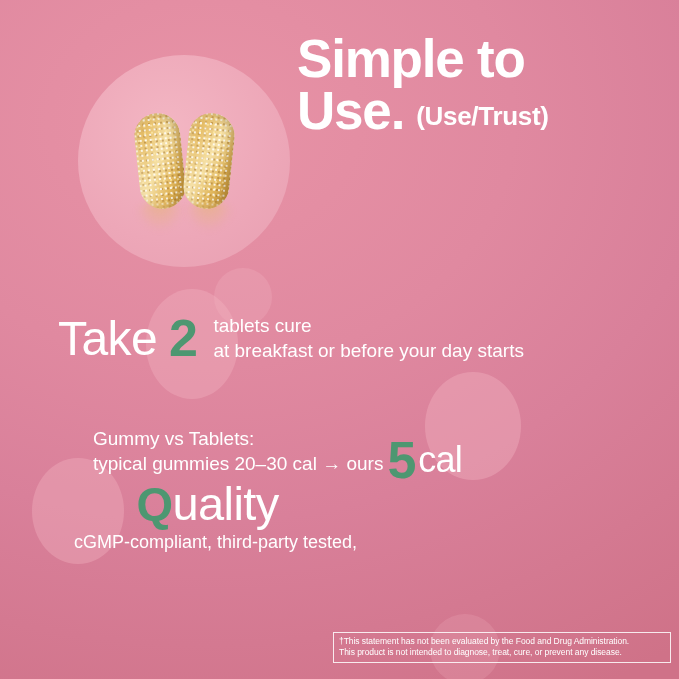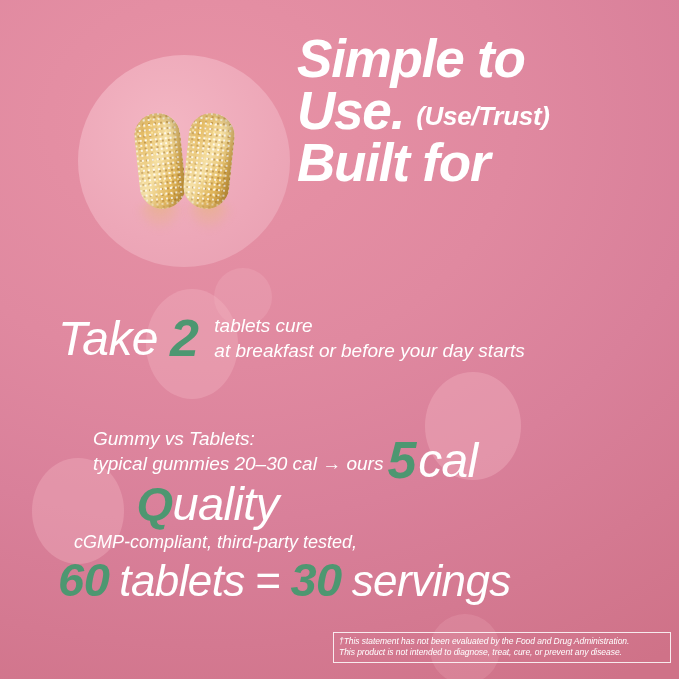--- a/index.html
+++ b/index.html
@@ -11,21 +11,20 @@
     font-family: "Liberation Sans", sans-serif;
   }
 
   .poster {
     position: relative;
     width: 679px;
     height: 679px;
     overflow: hidden;
     background:
       radial-gradient(ellipse 120% 95% at 30% 18%, #e893a6 0%, #e089a0 38%, #d9809a 62%, #cf7288 100%);
-    font-style: italic;
   }
 
   
   .blob {
     position: absolute;
     border-radius: 50%;
     background: #f2b2c0;
     opacity: .45;
     filter: blur(0.5px);
     pointer-events: none;
@@ -157,21 +156,21 @@
     color: #4d9771;
     font-size: 52px;
     font-weight: 700;
     padding-left: 4px;
     position: relative;
     top: 9px;
     letter-spacing: -1px;
   }
   .cal-unit {
     color: #ffffff;
-    font-size: 48px;
+    font-size: 36px;
     font-weight: 400;
     padding-left: 3px;
     position: relative;
     top: 9px;
     letter-spacing: -0.8px;
   }
 
   .row-quality { left: 58px; top: 476px; align-items: center; flex-direction: column; }
   .quality-word {
     font-size: 47px;
@@ -248,21 +247,20 @@
     </div>
     <div class="pill-wrap">
       <div class="pill right"></div>
       <div class="pill-shadow"></div>
     </div>
   </div>
 
   <div class="headline">
     <span class="line">Simple to</span>
     <span class="line"><span>Use.</span><span class="note">(Use/Trust)</span></span>
-    <span class="line">Built for</span>
   </div>
 
   <div class="row row-take">
     <div class="take-word">Take</div>
     <div class="take-num">2</div>
     <div class="take-sub">
       <span>tablets cure</span>
       <span>at breakfast or before your day starts</span>
     </div>
   </div>
@@ -276,26 +274,19 @@
     <div class="cal-unit">cal</div>
   </div>
 
   <div class="row row-quality">
     <div class="quality-word"><span class="q">Q</span><span>uality</span></div>
     <div class="quality-sub">
       <span>cGMP-compliant, third-party tested,</span>
     </div>
   </div>
 
-  <div class="row row-count">
-    <div class="count-num">60</div>
-    <div class="count-word">tablets</div>
-    <div class="count-eq">=</div>
-    <div class="count-num">30</div>
-    <div class="count-word">servings</div>
-  </div>
 
   <div class="disclaimer">
     <span>†This statement has not been evaluated by the Food and Drug Administration.</span>
     <span>This product is not intended to diagnose, treat, cure, or prevent any disease.</span>
   </div>
 
 </div>
 
 </body></html>

